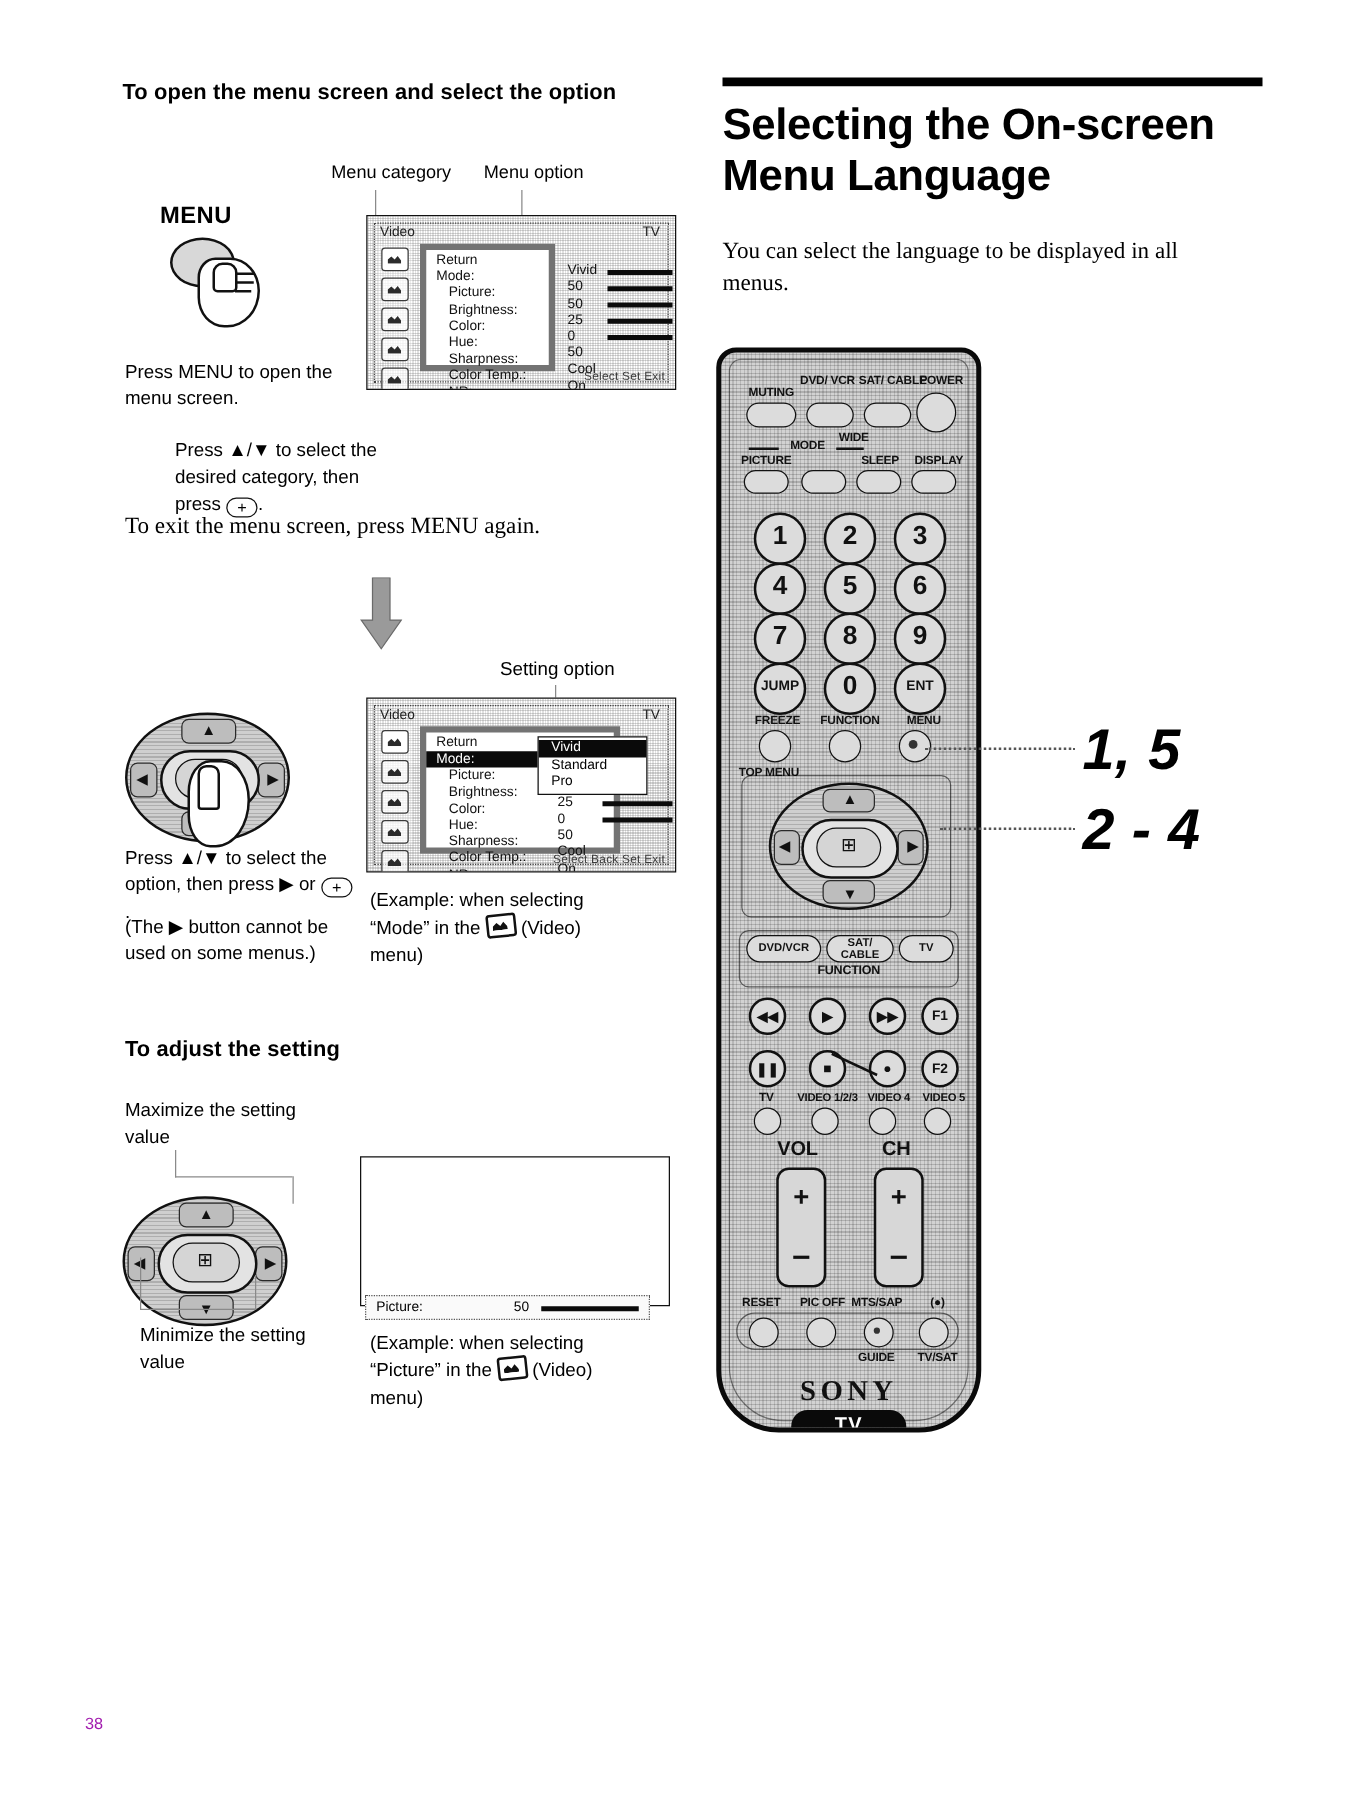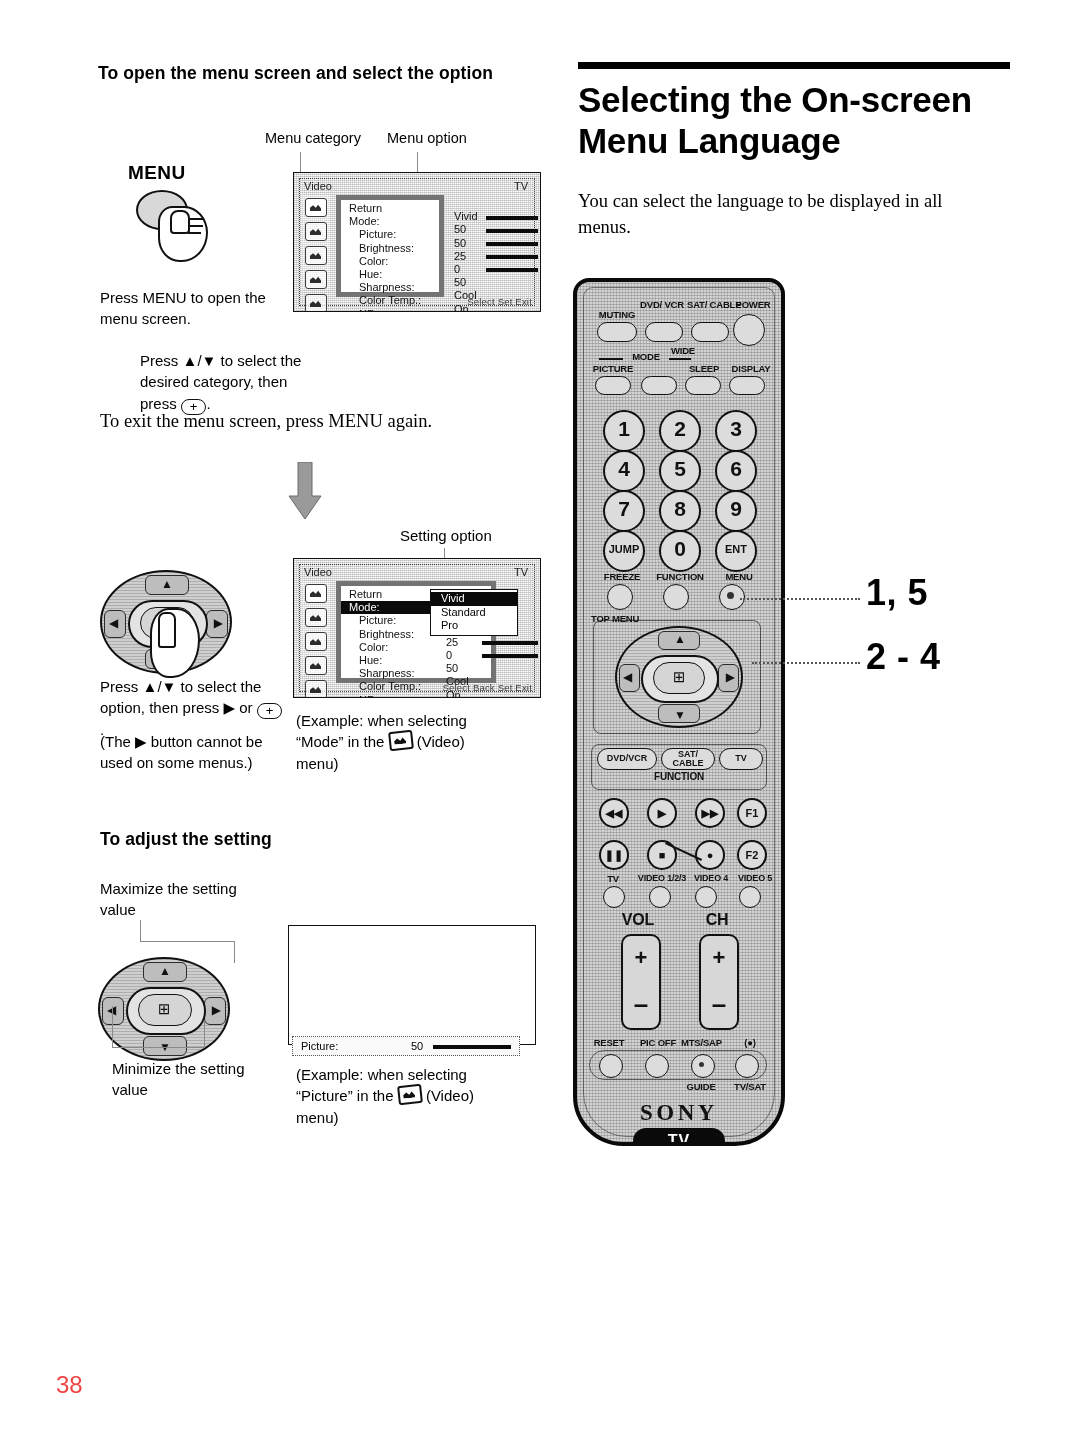--- a/index.html
+++ b/index.html
@@ -478,37 +478,38 @@
     display: flex;
     align-items: center;
     justify-content: center;
     letter-spacing: 1px;
   }
 
   
   .callout-num {
     position: absolute;
     font-weight: bold;
-    font-size: 36px;
+    font-size: 46px;
     letter-spacing: .5px;
     color: #000;
+    font-style: italic;
   }
   .leader-dash {
     position: absolute;
     height: 0;
     border-top: 2px dotted #555;
   }
 
   
   #page-num {
     position: absolute;
-    left: 56px;
+    left: 68px;
     top: 1371px;
-    font-size: 24px;
-    color: #ef4444;
+    font-size: 13px;
+    color: #a21caf;
   }
 </style>
 </head>
 <body>
 
 <div class="page">
 
   <div id="left-col">
     <div id="sec-open-menu-title" class="h-bold">To open the menu screen and select the option</div>
   </div>

